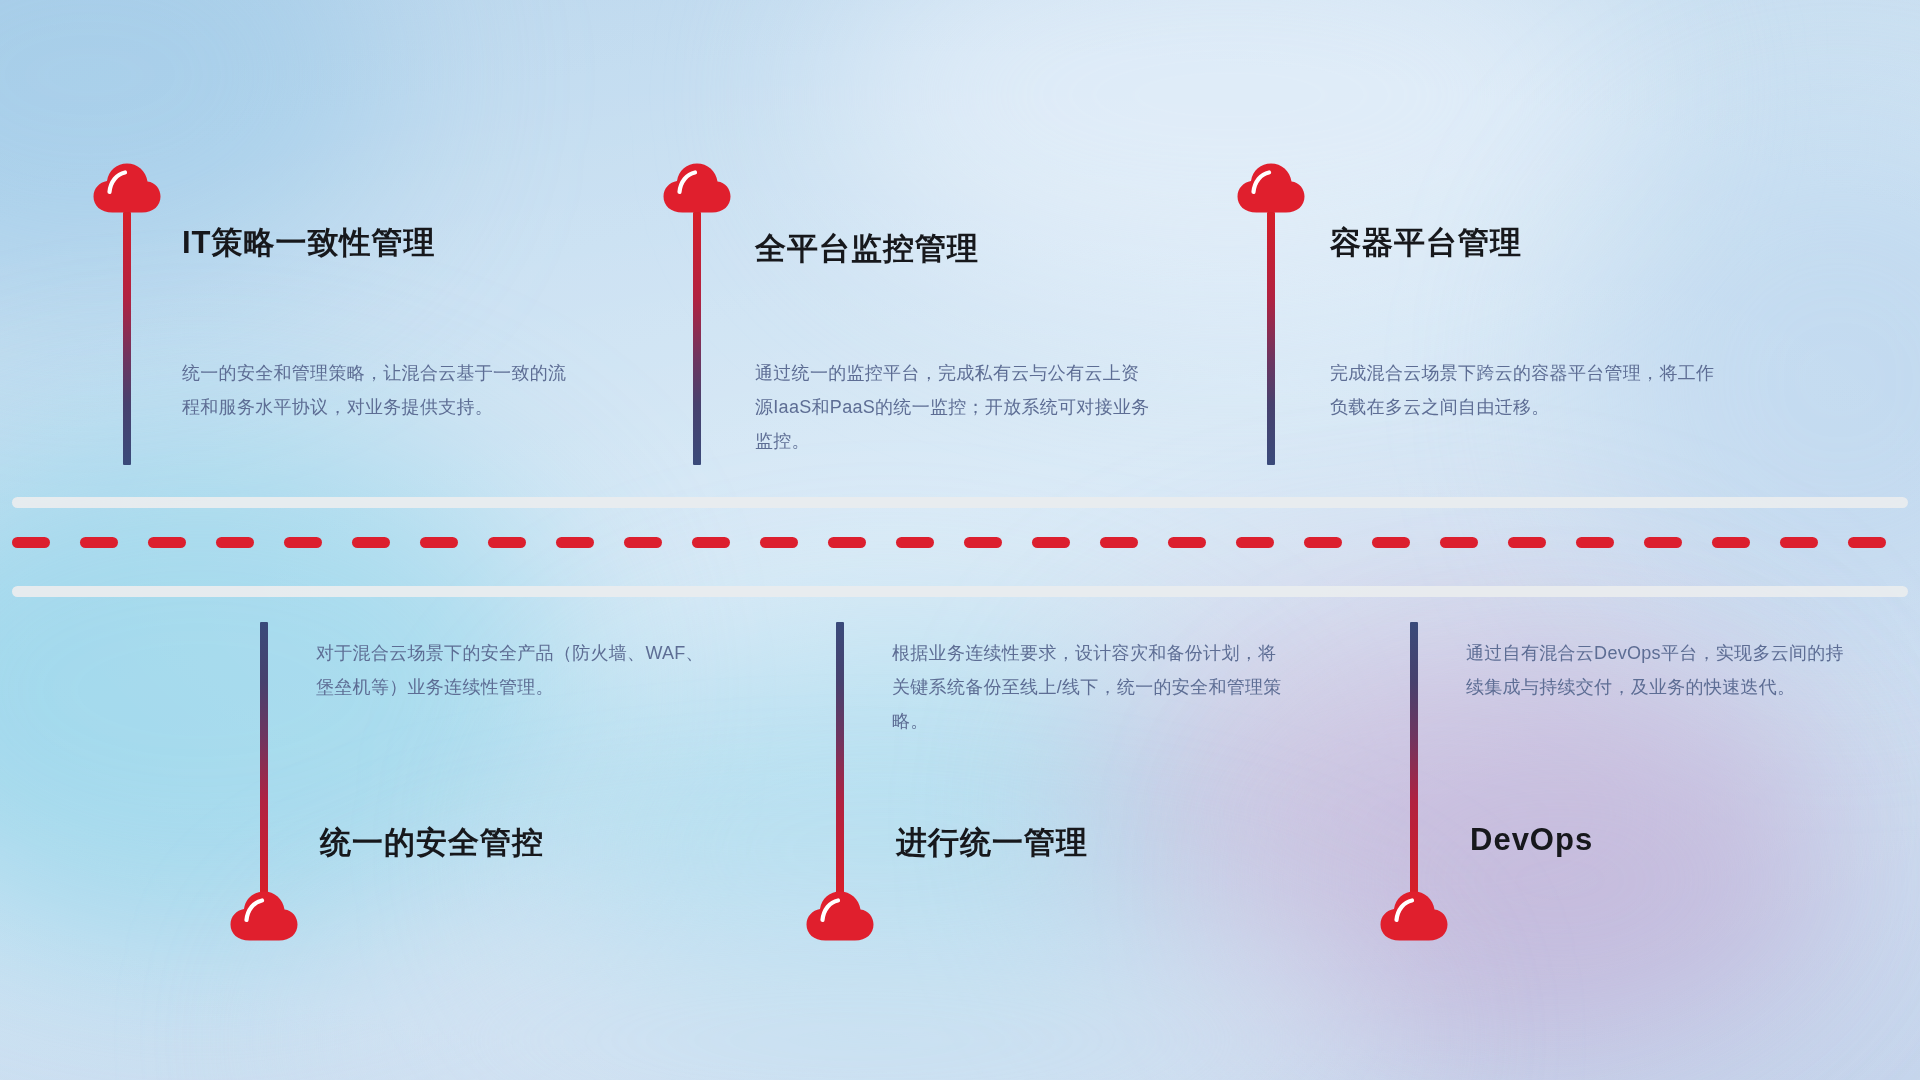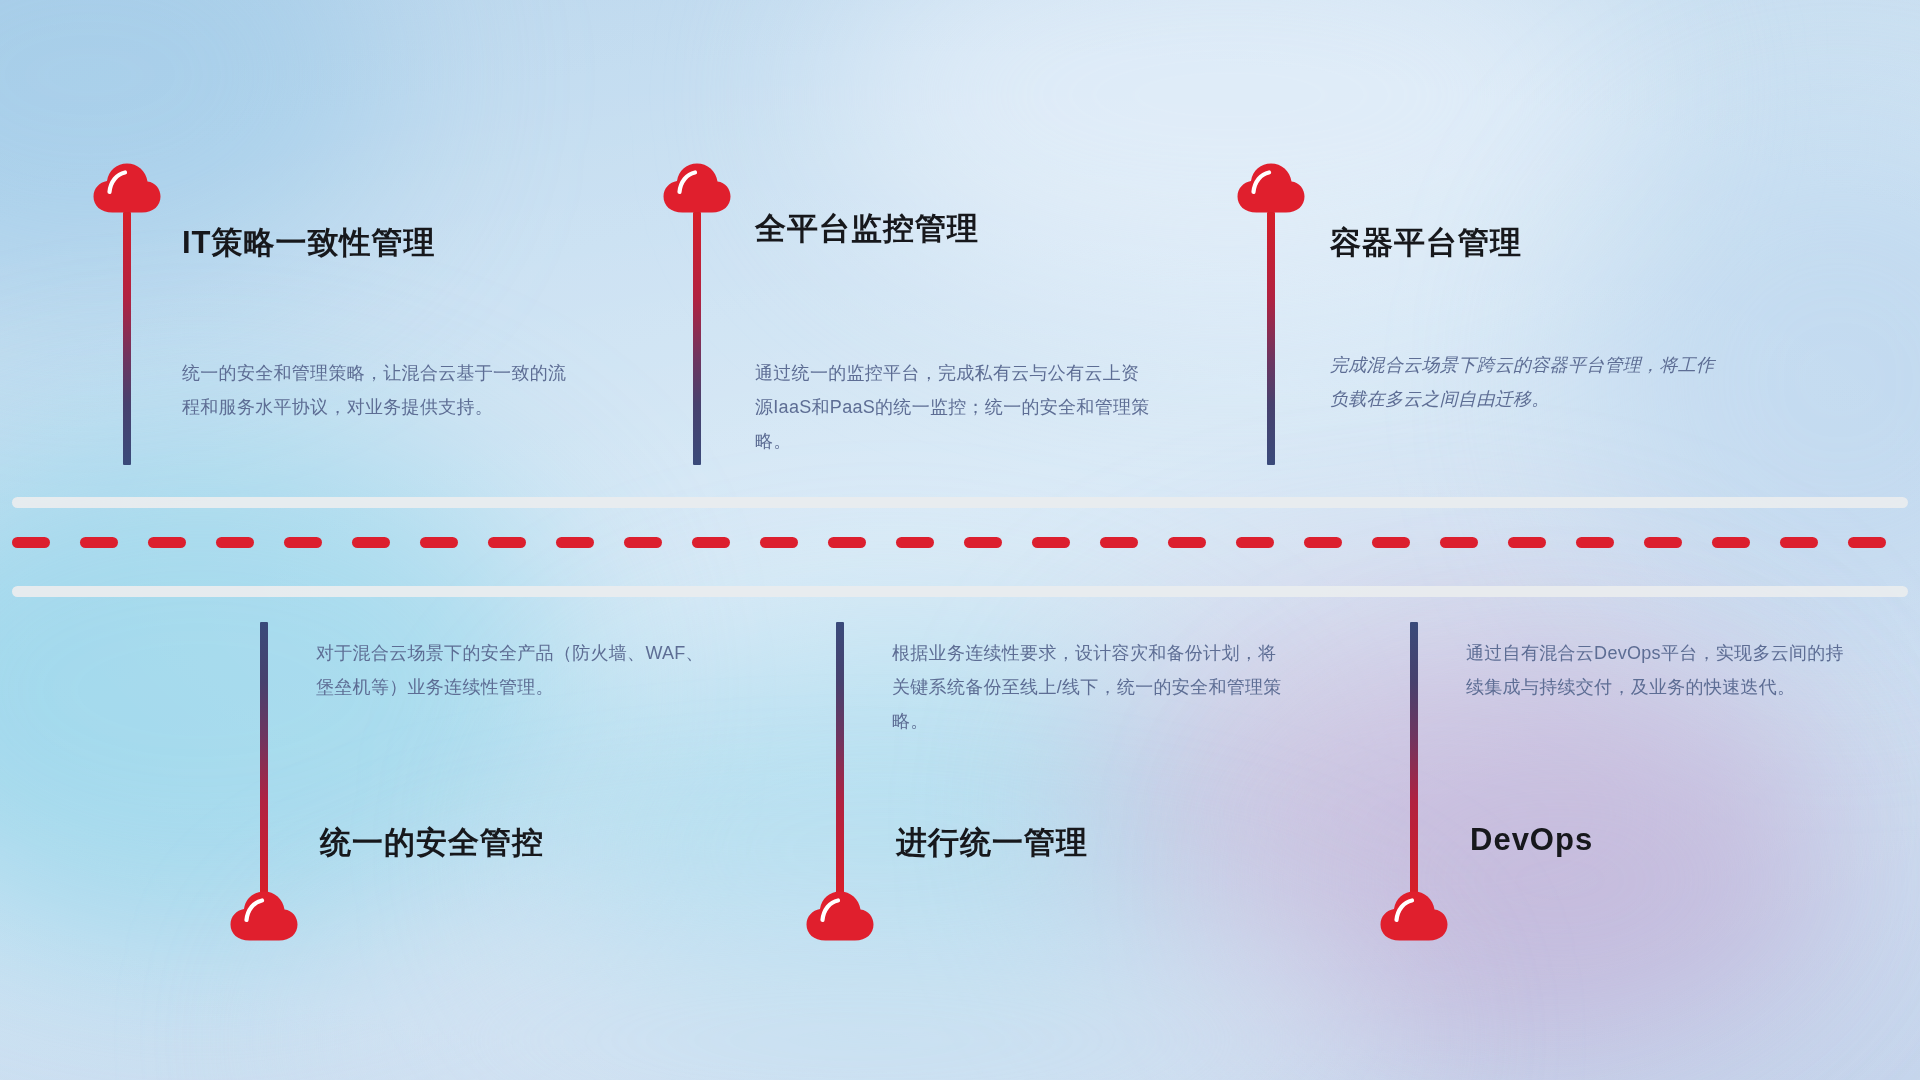--- a/index.html
+++ b/index.html
@@ -176,34 +176,34 @@
   </div>
 
   <div class="marker">
     <div class="cloud" style="left:662px; top:162px;">
       <svg viewBox="0 0 70 52" xmlns="http://www.w3.org/2000/svg">
         <path d="M20.5 50.5 C8.5 50.5 1.5 43.5 1.5 34.5 C1.5 26.5 7.5 20.0 15.0 19.0 C16.5 8.5 25.0 1.5 35.0 1.5 C45.5 1.5 54.0 9.0 55.5 19.5 C63.5 20.5 68.5 27.0 68.5 34.5 C68.5 43.5 61.5 50.5 50.0 50.5 Z" fill="#e01f2d"></path>
         <path d="M17.5 30.0 C18.5 19.5 25.0 12.0 33.0 10.5" stroke="#ffffff" stroke-width="4.2" stroke-linecap="round" fill="none"></path>
       </svg>
     </div>
     <div class="pole pole-down" style="left:693px; top:212px; height:253px;"></div>
-    <div class="heading" style="left:755px; top:208px;">全平台监控管理</div>
-    <div class="body" style="left:755px; top:356px;">通过统一的监控平台，完成私有云与公有云上资源IaaS和PaaS的统一监控；统一的安全和管理策略。</div>
+    <div class="heading" style="left:755px; top:228px;">全平台监控管理</div>
+    <div class="body" style="left:755px; top:356px;">通过统一的监控平台，完成私有云与公有云上资源IaaS和PaaS的统一监控；开放系统可对接业务监控。</div>
   </div>
 
   <div class="marker">
     <div class="cloud" style="left:1236px; top:162px;">
       <svg viewBox="0 0 70 52" xmlns="http://www.w3.org/2000/svg">
         <path d="M20.5 50.5 C8.5 50.5 1.5 43.5 1.5 34.5 C1.5 26.5 7.5 20.0 15.0 19.0 C16.5 8.5 25.0 1.5 35.0 1.5 C45.5 1.5 54.0 9.0 55.5 19.5 C63.5 20.5 68.5 27.0 68.5 34.5 C68.5 43.5 61.5 50.5 50.0 50.5 Z" fill="#e01f2d"></path>
         <path d="M17.5 30.0 C18.5 19.5 25.0 12.0 33.0 10.5" stroke="#ffffff" stroke-width="4.2" stroke-linecap="round" fill="none"></path>
       </svg>
     </div>
     <div class="pole pole-down" style="left:1267px; top:212px; height:253px;"></div>
     <div class="heading" style="left:1330px; top:222px;font-family:Liberation Mono, monospace;">容器平台管理</div>
-    <div class="body" style="left:1330px; top:348px;font-style:italic;">完成混合云场景下跨云的容器平台管理，将工作负载在多云之间自由迁移。</div>
+    <div class="body" style="left:1330px; top:356px;">完成混合云场景下跨云的容器平台管理，将工作负载在多云之间自由迁移。</div>
   </div>
 
   <div class="marker">
     <div class="pole pole-up" style="left:260px; top:622px; height:272px;"></div>
     <div class="body" style="left:316px; top:636px;">对于混合云场景下的安全产品（防火墙、WAF、堡垒机等）业务连续性管理。</div>
     <div class="heading" style="left:320px; top:822px;">统一的安全管控</div>
     <div class="cloud" style="left:229px; top:890px;">
       <svg viewBox="0 0 70 52" xmlns="http://www.w3.org/2000/svg">
         <path d="M20.5 50.5 C8.5 50.5 1.5 43.5 1.5 34.5 C1.5 26.5 7.5 20.0 15.0 19.0 C16.5 8.5 25.0 1.5 35.0 1.5 C45.5 1.5 54.0 9.0 55.5 19.5 C63.5 20.5 68.5 27.0 68.5 34.5 C68.5 43.5 61.5 50.5 50.0 50.5 Z" fill="#e01f2d"></path>
         <path d="M17.5 30.0 C18.5 19.5 25.0 12.0 33.0 10.5" stroke="#ffffff" stroke-width="4.2" stroke-linecap="round" fill="none"></path>

